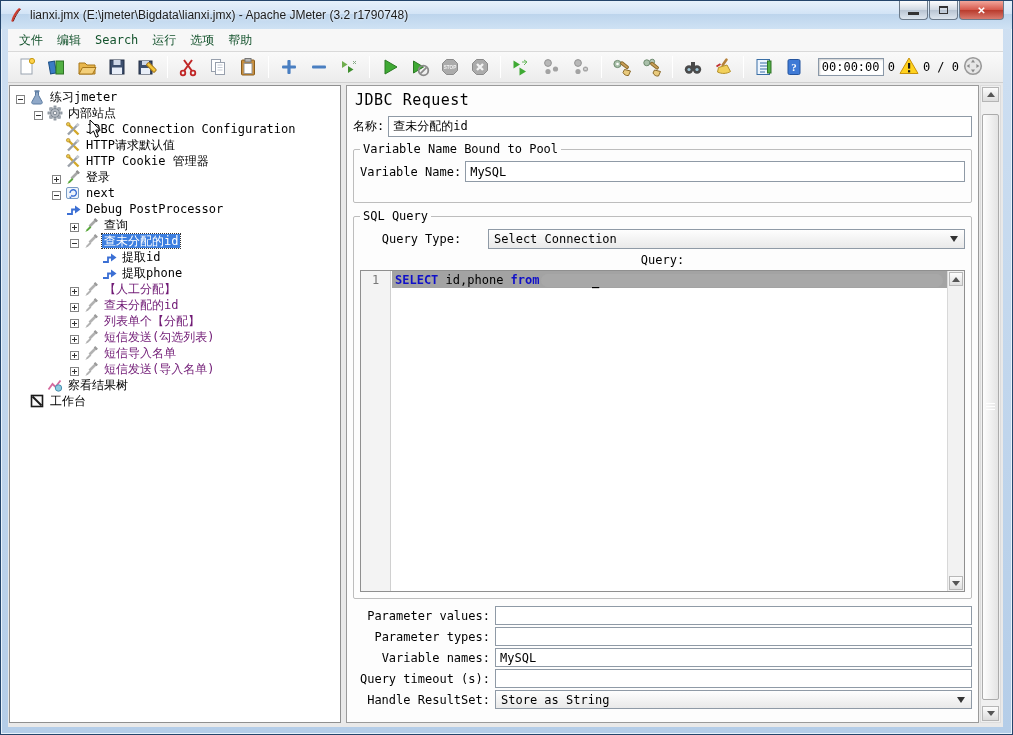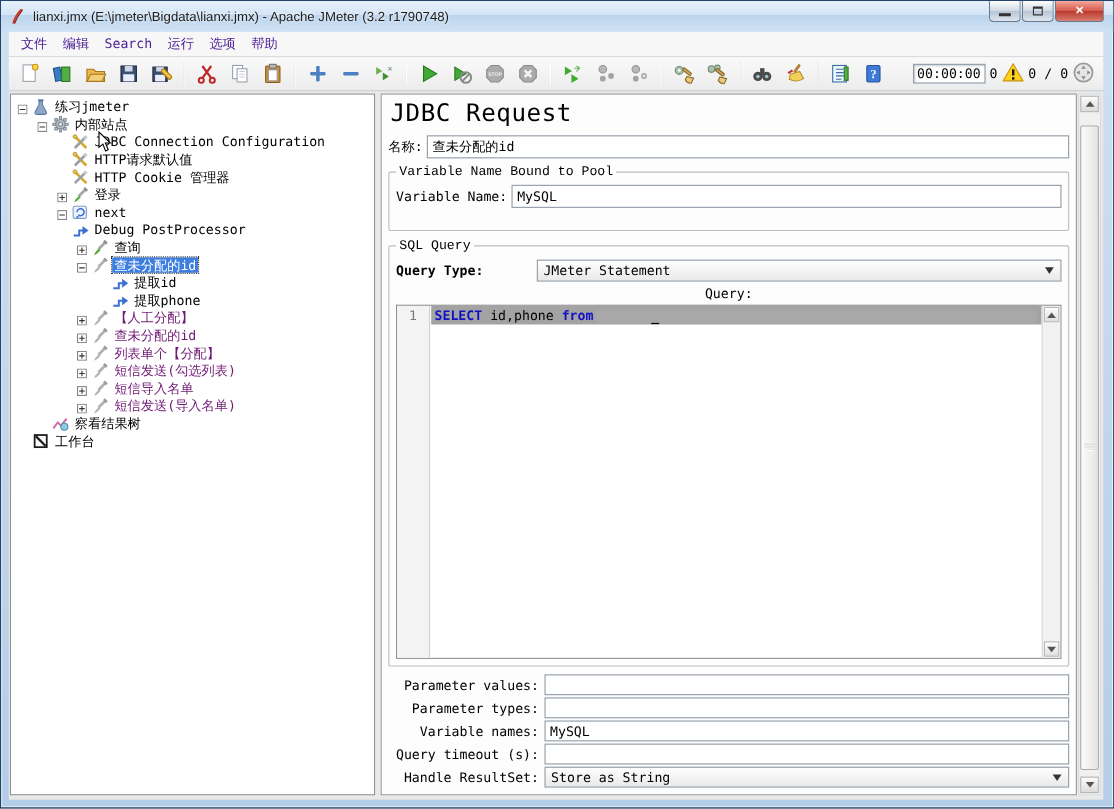--- a/index.html
+++ b/index.html
@@ -18,29 +18,29 @@
   .winbtns { position:absolute; right:8px; top:0; display:flex; }
   .winbtn { width:29px; height:19px; border:1px solid #6b7a8a; border-top:none; background:linear-gradient(#fdfdfd,#cfd8e2 50%,#b8c4d2 51%,#dde6ef);
     display:flex; align-items:center; justify-content:center; font-size:10px; color:#333;
     border-radius:0 0 4px 4px; margin-left:1px; font-family:"Liberation Sans",sans-serif; }
   .winbtn.close { width:45px; background:linear-gradient(#f2a69b,#d6574a 50%,#b83a2c 51%,#d97b6e); color:#fff; font-weight:bold; }
   .maxglyph { width:9px; height:8px; border:1px solid #333; border-top:2px solid #333; display:inline-block; }
 
   
   .menubar { position:absolute; left:7px; right:9px; top:28px; height:23px; background:#f7f7f7;
     border-bottom:1px solid #d9d9d9; display:flex; align-items:center; padding-left:4px; }
-  .menu-item { padding:2px 7px; color:#4c1d95; }
+  .menu-item { padding:2px 7px; color:#14532d; }
 
   
   .toolbar { position:absolute; left:7px; right:9px; top:51px; height:31px;
     background:linear-gradient(#fafafa,#ececec); border-bottom:1px solid #cfcfcf;
     display:flex; align-items:center; padding-left:4px; }
   .tb-btn { width:30px; height:26px; display:flex; align-items:center; justify-content:center; border:1px solid transparent; }
   .tb-sep { width:1px; height:22px; background:#c4c4c4; border-right:1px solid #fff; margin:0 5px; }
-  .tb-right { margin-left:auto; display:flex; align-items:center; gap:4px; padding-right:8px; }
+  .tb-right { margin-left:auto; display:flex; align-items:center; gap:4px; padding-right:20px; }
   .timer-box { width:66px; height:18px; background:#fff; border:1px solid #8a98a8; box-shadow:inset 1px 1px 2px #ccc;
     display:flex; align-items:center; justify-content:center; font-size:12px; }
   .status-num { font-size:12px; }
 
   
   .content { position:absolute; left:7px; right:9px; top:82px; bottom:7px; background:#e9e9e9; }
 
   
   .tree-panel { position:absolute; left:1px; top:2px; width:332px; bottom:4px; background:#fff;
     border:1px solid #8f8f8f; overflow:hidden; padding-top:3px; }
@@ -49,29 +49,29 @@
   .tree-expander { width:9px; height:9px; margin-right:4px; flex:none; }
   .tree-noexp { width:13px; flex:none; }
   .tree-icon { width:16px; height:16px; margin-right:3px; flex:none; }
   .tree-label { padding:0 2px; line-height:14px; }
   .tree-row.selected .tree-label { background:#3d7fe0; color:#fff; outline:1px dotted #333; }
   .tree-row.disabled .tree-label { color:#701a75; }
 
   
   .main-panel { position:absolute; left:338px; top:2px; width:633px; bottom:4px; background:#fdfdfd;
     border:1px solid #9a9a9a; padding:4px 6px; }
-  .panel-title { font-size:22px; margin:1px 0 7px 2px; letter-spacing:.5px; }
+  .panel-title { font-size:15px; margin:1px 0 7px 2px; letter-spacing:.5px; }
   .frow { display:flex; align-items:center; margin-bottom:5px; }
   .frow .lbl { flex:none; padding-right:4px; }
   .tinput { flex:1; height:21px; border:1px solid #8f9aa6; background:#fff; font:inherit; padding:0 4px; }
   fieldset { border:1px solid #bdbdbd; border-radius:2px; padding:5px 6px 6px 6px; margin:0 0 6px 0; }
-  legend { padding:0 3px; font-size:12px;font-family:Liberation Mono, monospace; }
+  legend { padding:0 3px; font-size:12px; }
 
   .qtype-row { display:flex; align-items:center; margin:1px 0 4px 0; }
-  .qtype-row .lbl { width:128px; text-align:left; padding-right:5px; flex:none;font-weight:bold; }
+  .qtype-row .lbl { width:128px; text-align:center; padding-right:5px; flex:none; }
   .dropdown { flex:1; height:20px; border:1px solid #8f9aa6; background:linear-gradient(#fefefe,#e9e9e9);
     display:flex; align-items:center; padding-left:5px; position:relative; }
   .dropdown .arrow { position:absolute; right:6px; top:6px; width:0; height:0;
     border-left:4px solid transparent; border-right:4px solid transparent; border-top:6px solid #333; }
   .center-lbl { text-align:center; margin:2px 0 3px 0; }
 
   .editor { position:relative; height:322px; border:1px solid #8f8f8f; background:#fff; overflow:hidden; }
   .gutter { position:absolute; left:0; top:0; bottom:0; width:30px; background:#f3f3f3; border-right:1px solid #d0d0d0;
     color:#787878; text-align:center; padding-top:2px; }
   .code-area { position:absolute; left:31px; right:17px; top:0; bottom:0; }
@@ -595,21 +595,21 @@
           <input class="tinput" value="MySQL" style="">
         </div>
       </fieldset>
 
       <fieldset>
         <legend>SQL Query</legend>
 
         <div class="qtype-row">
           <span class="lbl">Query Type:</span>
           <div class="dropdown">
-            <span>JMeter Statement</span>
+            <span>Select Connection</span>
             <span class="arrow"></span>
           </div>
         </div>
 
         <div class="center-lbl">Query:</div>
 
         <div class="editor">
           <div class="gutter">
             <span>1</span>
           </div>

